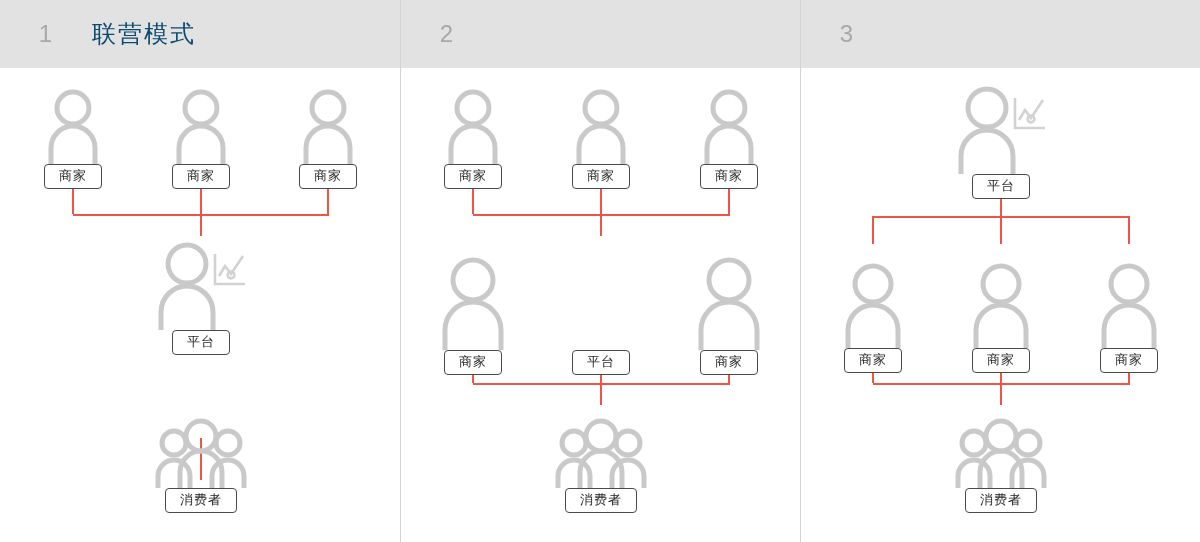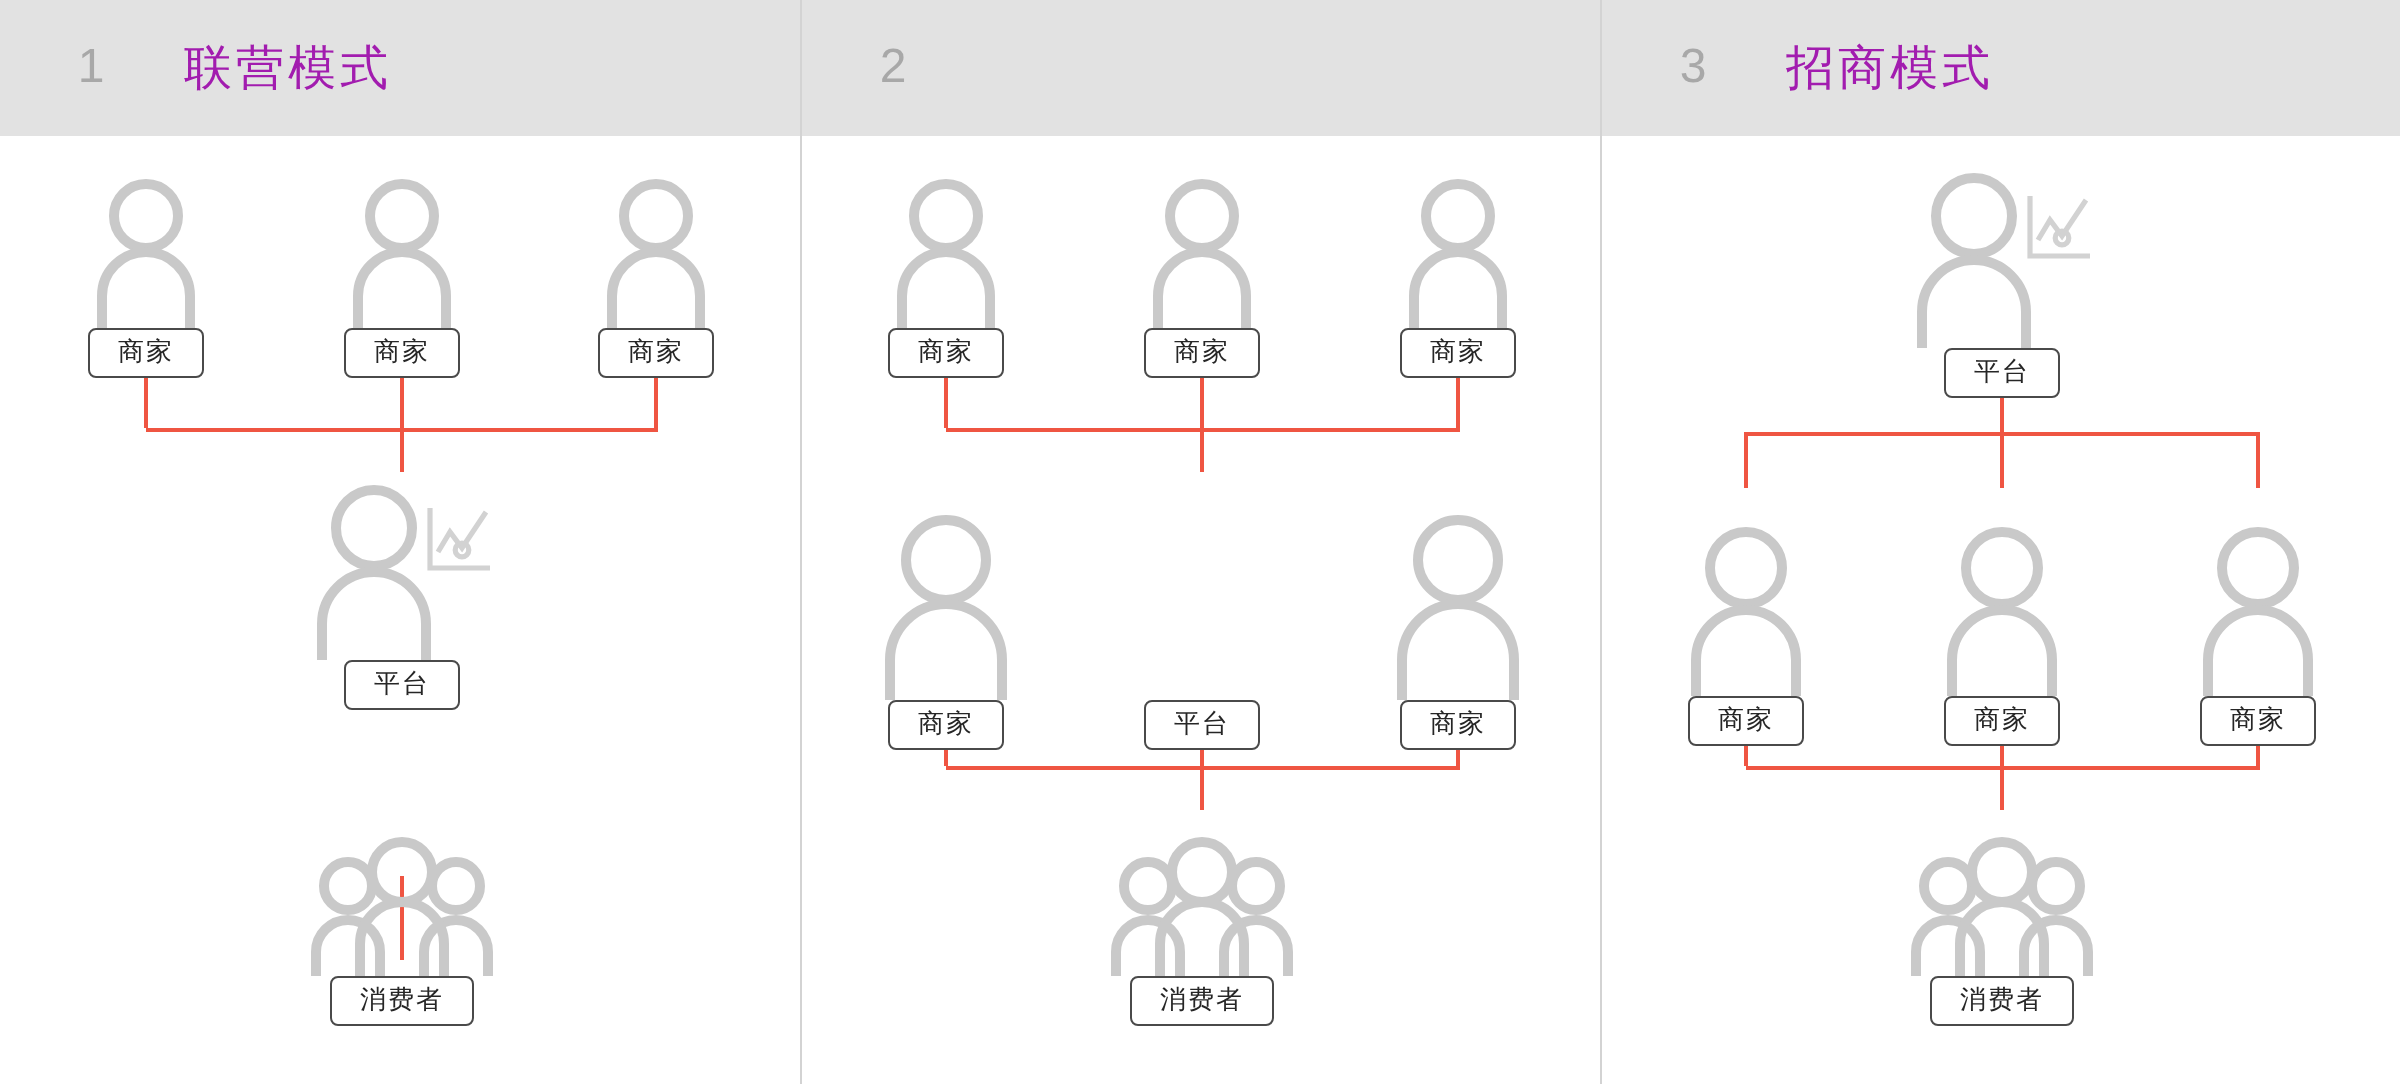--- a/index.html
+++ b/index.html
@@ -41,21 +41,21 @@
   .panel-index {
     width: 92px;
     text-align: center;
     font-size: 24px;
     color: #a8a8a8;
     font-weight: 400;
     letter-spacing: 1px;
   }
   .panel-title {
     font-size: 24px;
-    color: #a21caf;
+    color: #0c4a6e;
     letter-spacing: 2px;
     font-weight: 400;
   }
   .stage {
     position: relative;
     width: 400px;
     height: 474px;
   }
 
   
@@ -266,21 +266,20 @@
         </div>
         <div class="node-label wide">消费者</div>
       </div>
 
     </div>
   </section>
 
   <section class="panel">
     <header class="panel-header">
       <div class="panel-index">3</div>
-      <div class="panel-title">招商模式</div>
     </header>
     <div class="stage">
 
       <div class="link v" style="left:200px; top:130px; height:28px;"></div>
       <div class="link h" style="left:72px; top:148px; width:257px;"></div>
       <div class="link v" style="left:72px; top:148px; height:28px;"></div>
       <div class="link v" style="left:328px; top:148px; height:28px;"></div>
       <div class="link v" style="left:200px; top:148px; height:28px;"></div>
 
       <div class="link v" style="left:72px; top:287px; height:28px;"></div>

